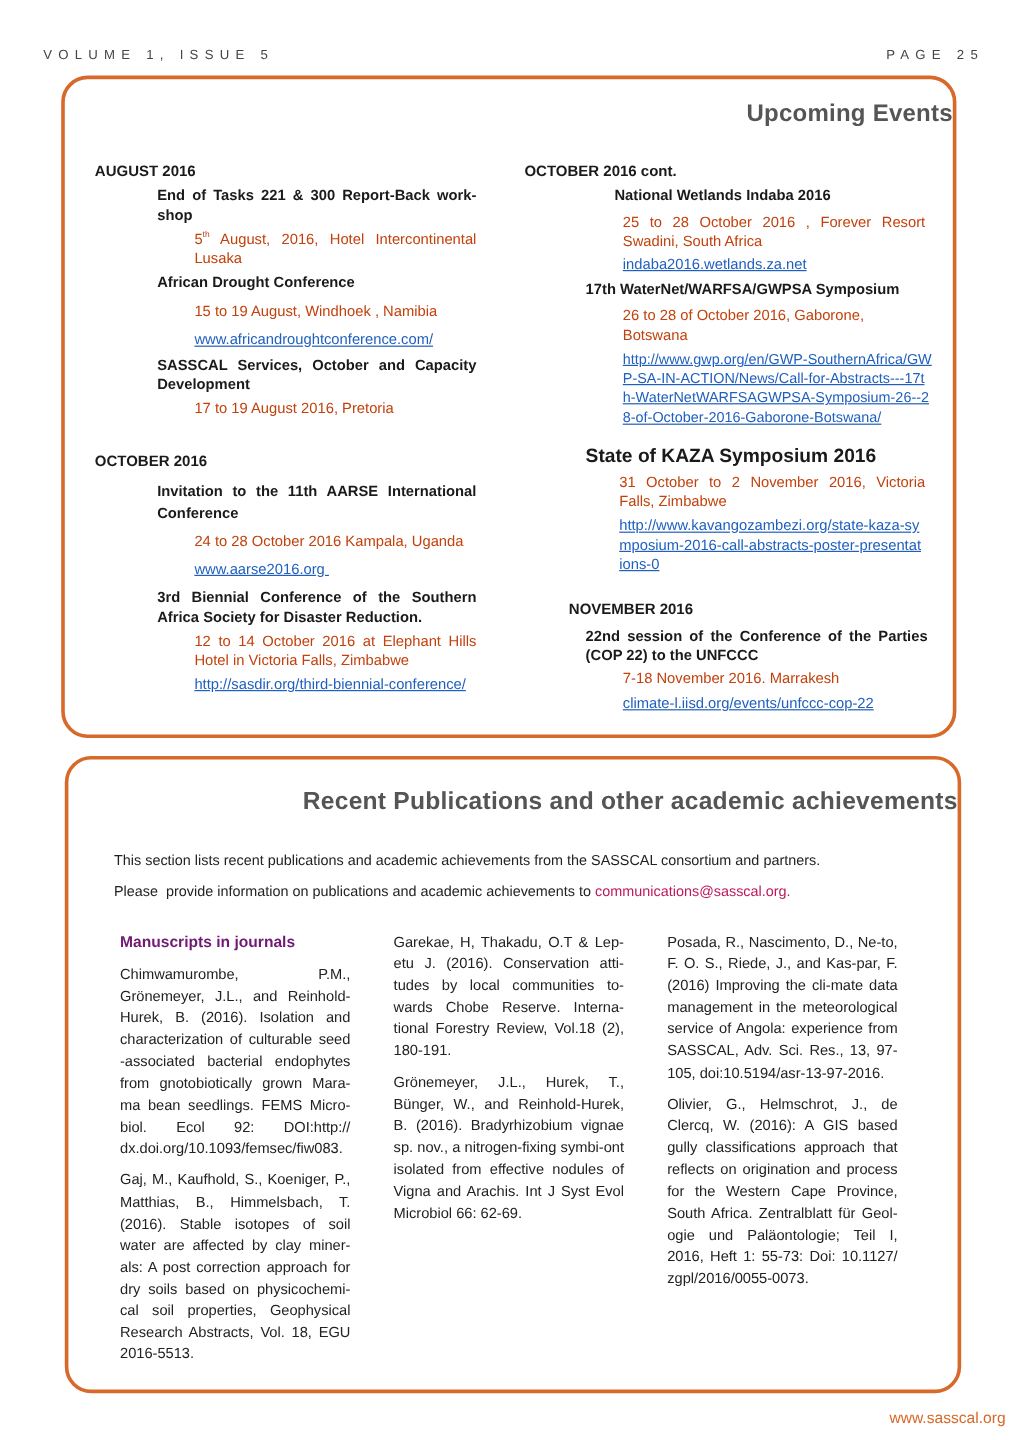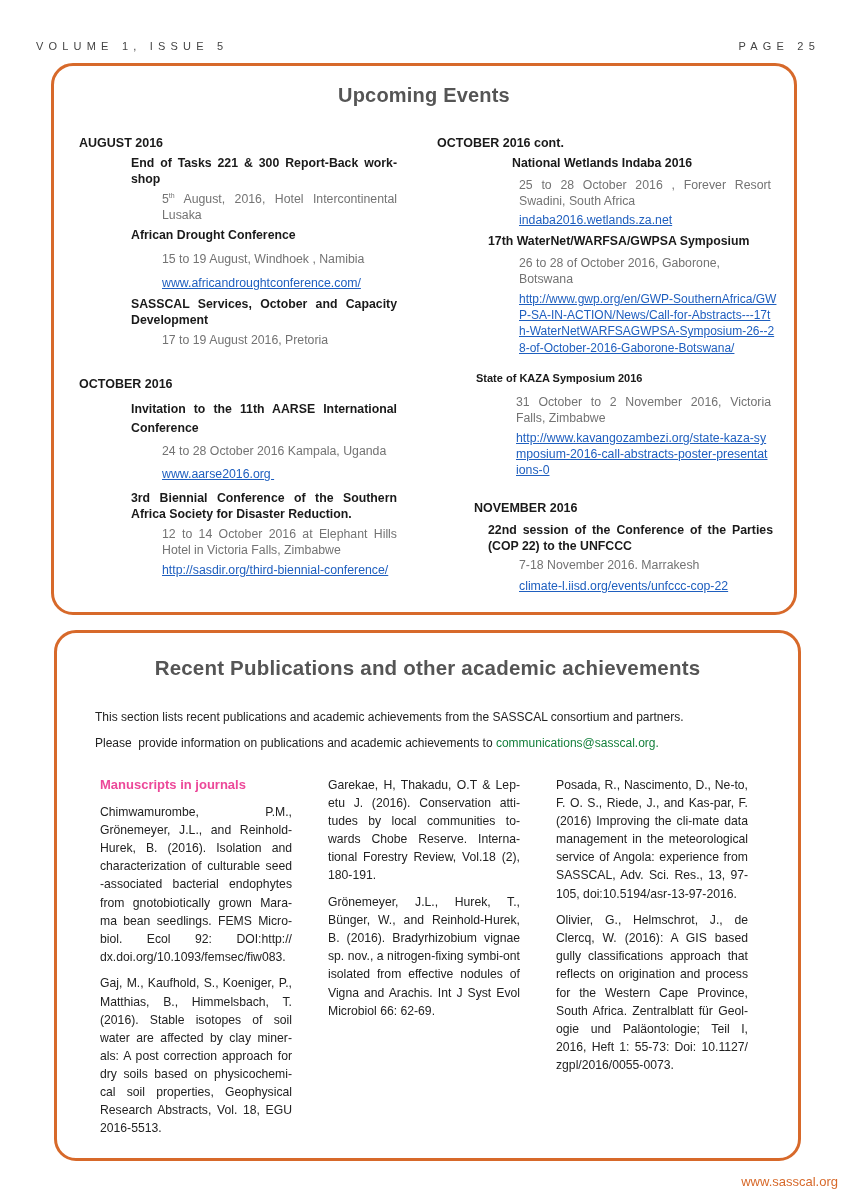--- a/index.html
+++ b/index.html
@@ -13,37 +13,37 @@
     }
     .hdr.left { left: 36px; }
     .hdr.right { right: 28px; }
     .box {
       position: absolute; border: 3px solid #d7692a; border-radius: 22px;
       box-sizing: border-box; background: #fff;
     }
     #box1 { left: 51px; top: 63px; width: 746px; height: 552px; }
     #box2 { left: 54px; top: 630px; width: 747px; height: 531px; }
     .box-title {
-      position: absolute; left: 0; right: 0; text-align: center;
+      position: absolute; left: 0; right: 0; text-align: right;
       font-weight: bold; color: #555; font-family: "Liberation Sans", sans-serif;
       letter-spacing: 0.2px;
     }
     #box1 .box-title { top: 18px; font-size: 20px; }
     #box2 .box-title { top: 23px; font-size: 20.5px; }
     .month { font-weight: bold; font-size: 12.5px; position: absolute; }
     .ev-title { font-weight: bold; position: absolute; text-align: justify; text-align-last: left; }
-    .ev-det { position: absolute; text-align: justify; text-align-last: left; color: #737373; }
+    .ev-det { position: absolute; text-align: justify; text-align-last: left; color: #c2410c; }
     .ev-link { position: absolute; color: #1f5fbf; text-decoration: underline; }
     sup { font-size: 7px; line-height: 0; }
 
     .intro { position: absolute; font-size: 12px; color: #222; }
-    .email { color: #15803d; }
+    .email { color: #be185d; }
     .pubcol { position: absolute; font-size: 12.2px; line-height: 18.1px; color: #222; width: 192px; }
     .pubcol p { margin: 0 0 8.5px 0; text-align: justify; text-align-last: left; }
-    .pub-head { font-weight: bold; font-size: 13px; margin: 0 0 9px 0; color: #ec4899; }
+    .pub-head { font-weight: bold; font-size: 13px; margin: 0 0 9px 0; color: #701a75; }
     .footer { position: absolute; right: 10px; top: 1174px; font-size: 13px; color: #d7692a; }
   </style>
 </head>
 <body>
 
 <div class="hdr left">VOLUME 1, ISSUE 5</div>
 <div class="hdr right">PAGE 25</div>
 
 <div class="box" id="box1">
   <div class="box-title">Upcoming Events</div>
@@ -76,21 +76,21 @@
   <div class="month" style="left:437px;top:136px;">OCTOBER 2016 cont.</div>
 
   <div class="ev-title" style="left:488px;top:156px;width:285px;font-size:12.3px;padding-left:24px;">National Wetlands Indaba 2016</div>
   <div class="ev-det" style="left:519px;top:177px;width:252px;line-height:16px;font-size:12.3px;">25 to  28 October 2016 , Forever Resort Swadini, South Africa</div>
   <a class="ev-link" style="left:519px;top:213px;font-size:12.3px;">indaba2016.wetlands.za.net</a>
 
   <div class="ev-title" style="left:488px;top:234px;width:290px;font-size:12.3px;">17th WaterNet/WARFSA/GWPSA Symposium</div>
   <div class="ev-det" style="left:519px;top:255px;width:230px;line-height:16px;font-size:12.3px;text-align:left;">26 to 28 of October 2016, Gaborone, Botswana</div>
   <a class="ev-link" style="left:519px;top:291px;width:258px;line-height:16.2px;font-size:12px;word-break:break-all;">http://www.gwp.org/en/GWP-SouthernAfrica/GWP-SA-IN-ACTION/News/Call-for-Abstracts---17th-WaterNetWARFSAGWPSA-Symposium-26--28-of-October-2016-Gaborone-Botswana/</a>
 
-  <div class="ev-title" style="left:476px;top:372px;width:285px;font-size:11px;">State of KAZA Symposium 2016</div>
+  <div class="ev-title" style="left:488px;top:372px;width:285px;font-size:16px;">State of KAZA Symposium 2016</div>
   <div class="ev-det" style="left:516px;top:394px;width:255px;line-height:16px;font-size:12.3px;">31 October to 2 November 2016, Victoria Falls, Zimbabwe</div>
   <a class="ev-link" style="left:516px;top:430px;width:252px;line-height:16.2px;font-size:12.3px;word-break:break-all;">http://www.kavangozambezi.org/state-kaza-symposium-2016-call-abstracts-poster-presentations-0</a>
 
   <div class="month" style="left:437px;top:501px;padding-left:37px;">NOVEMBER 2016</div>
   <div class="ev-title" style="left:488px;top:522px;width:285px;line-height:16px;font-size:12.3px;">22nd session of the Conference of the Parties (COP 22) to the UNFCCC</div>
   <div class="ev-det" style="left:519px;top:558px;width:252px;font-size:12.3px;">7-18 November 2016. Marrakesh</div>
   <a class="ev-link" style="left:519px;top:579px;font-size:12.3px;">climate-l.iisd.org/events/unfccc-cop-22</a>
 </div>
 
 <div class="box" id="box2">

